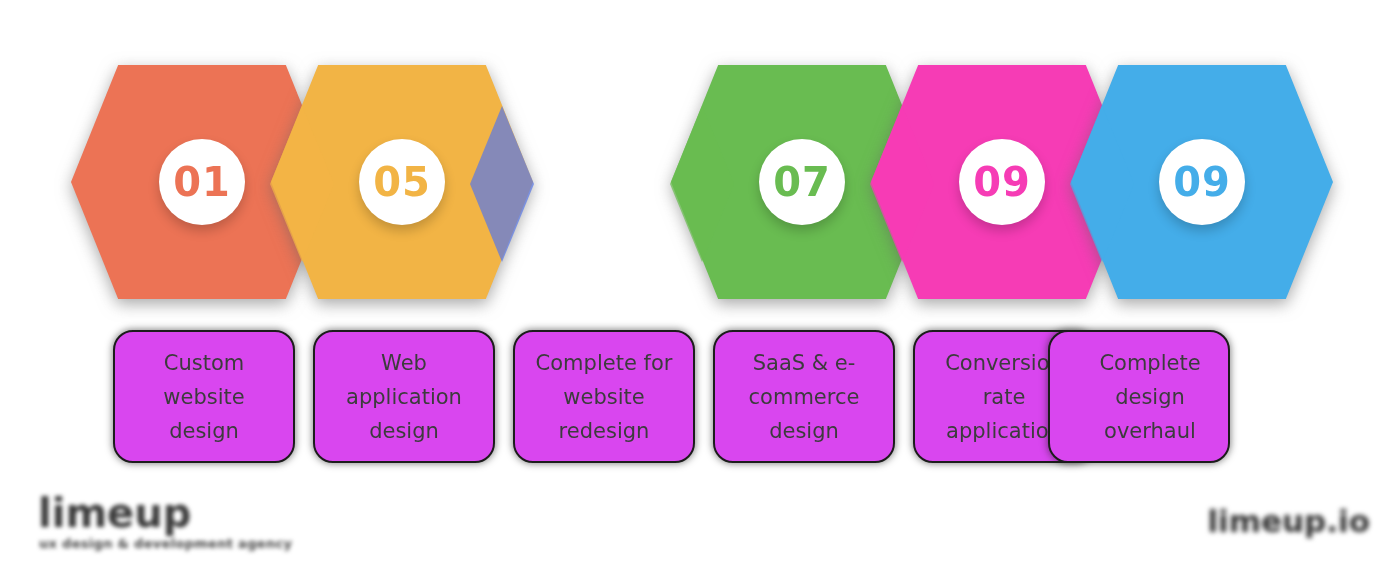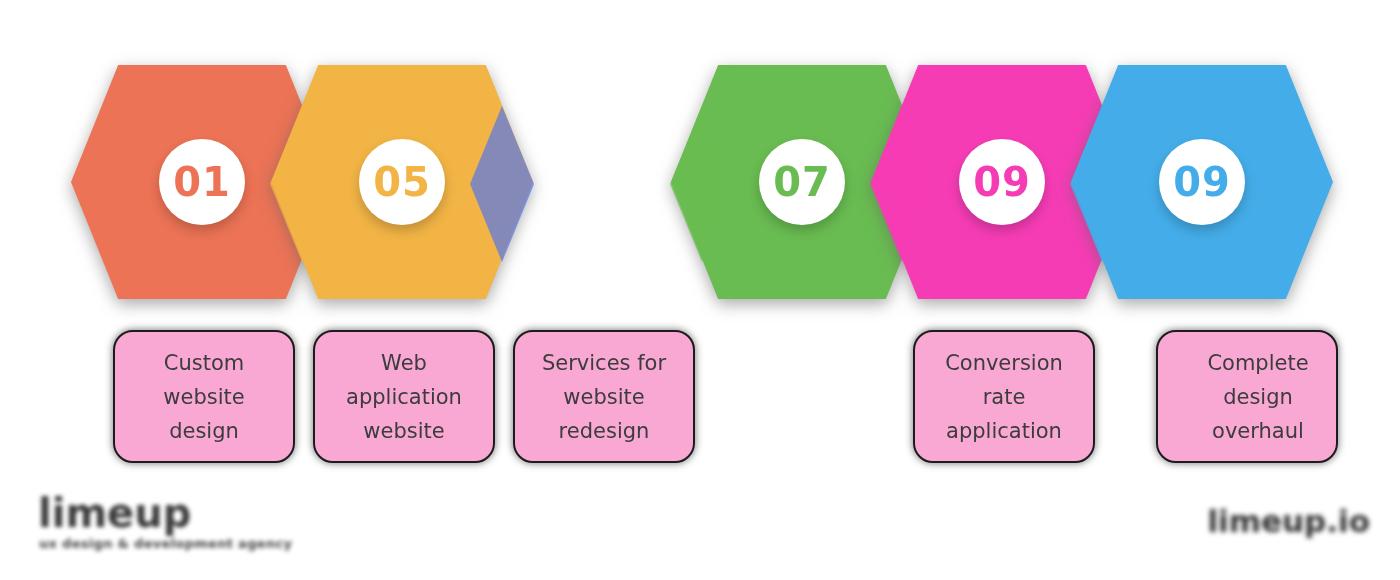--- a/index.html
+++ b/index.html
@@ -36,28 +36,28 @@
   }
   .d1 { left:270px; } .d2 { left:470px; } .d3 { left:670px; }
   .d4 { left:870px; } .d5 { left:1070px; }
 
   .h1 { left:71px; }  .h2 { left:271px; } .h3 { left:471px; }
   .h4 { left:671px; } .h5 { left:871px; } .h6 { left:1071px; }
 
   
   .card {
     position:absolute; top:330px; width:182px; height:133px; z-index:1;
-    background:#f9a8d4; border:2px solid #1c1c1c; border-radius:20px;
+    background:#d946ef; border:2px solid #1c1c1c; border-radius:20px;
     box-shadow: 0 0 7px 1px rgba(25,25,25,0.5);
     display:flex; align-items:center; justify-content:center;
     text-align:center; padding:0 12px; box-sizing:border-box;
     font-size:21px; line-height:34px; color:#3c3c3c;
   }
   .c1 { left:113px; } .c2 { left:313px; } .c3 { left:513px; }
-  .c4 { left:713px; } .c5 { left:913px; } .c6 { left:1156px;padding-left:34px; }
+  .c4 { left:713px; } .c5 { left:913px; } .c6 { left:1048px;padding-left:34px; }
 
   
   .wordmark {
     position:absolute; left:38px; top:490px;
     font-size:40px; font-weight:bold; color:#3b3b3b;
     filter: blur(2.2px); letter-spacing:0;
   }
   .tagline {
     position:absolute; left:39px; top:536px;
     font-size:13px; font-weight:bold; color:#454545;
@@ -108,24 +108,27 @@
   <div class="diamond d1" style="--c: #F2B445;"></div>
   <div class="diamond d2" style="--c: #5A78E4;"></div>
   <div class="diamond d3" style="--c: #69BC51;"></div>
   <div class="diamond d4" style="--c: #F63CB5;"></div>
   <div class="diamond d5" style="--c: #44ADE9;"></div>
 
   <div class="card c1">
     <span>Custom website design</span>
   </div>
   <div class="card c2">
-    <span>Web application website</span>
+    <span>Web application design</span>
   </div>
   <div class="card c3">
-    <span>Services for website redesign</span>
+    <span>Complete for website redesign</span>
+  </div>
+  <div class="card c4">
+    <span>SaaS &amp; e-commerce design</span>
   </div>
   <div class="card c5">
     <span>Conversion rate application</span>
   </div>
   <div class="card c6">
     <span>Complete design overhaul</span>
   </div>
 
   <div class="wordmark">limeup</div>
   <div class="tagline">ux design &amp; development agency</div>

